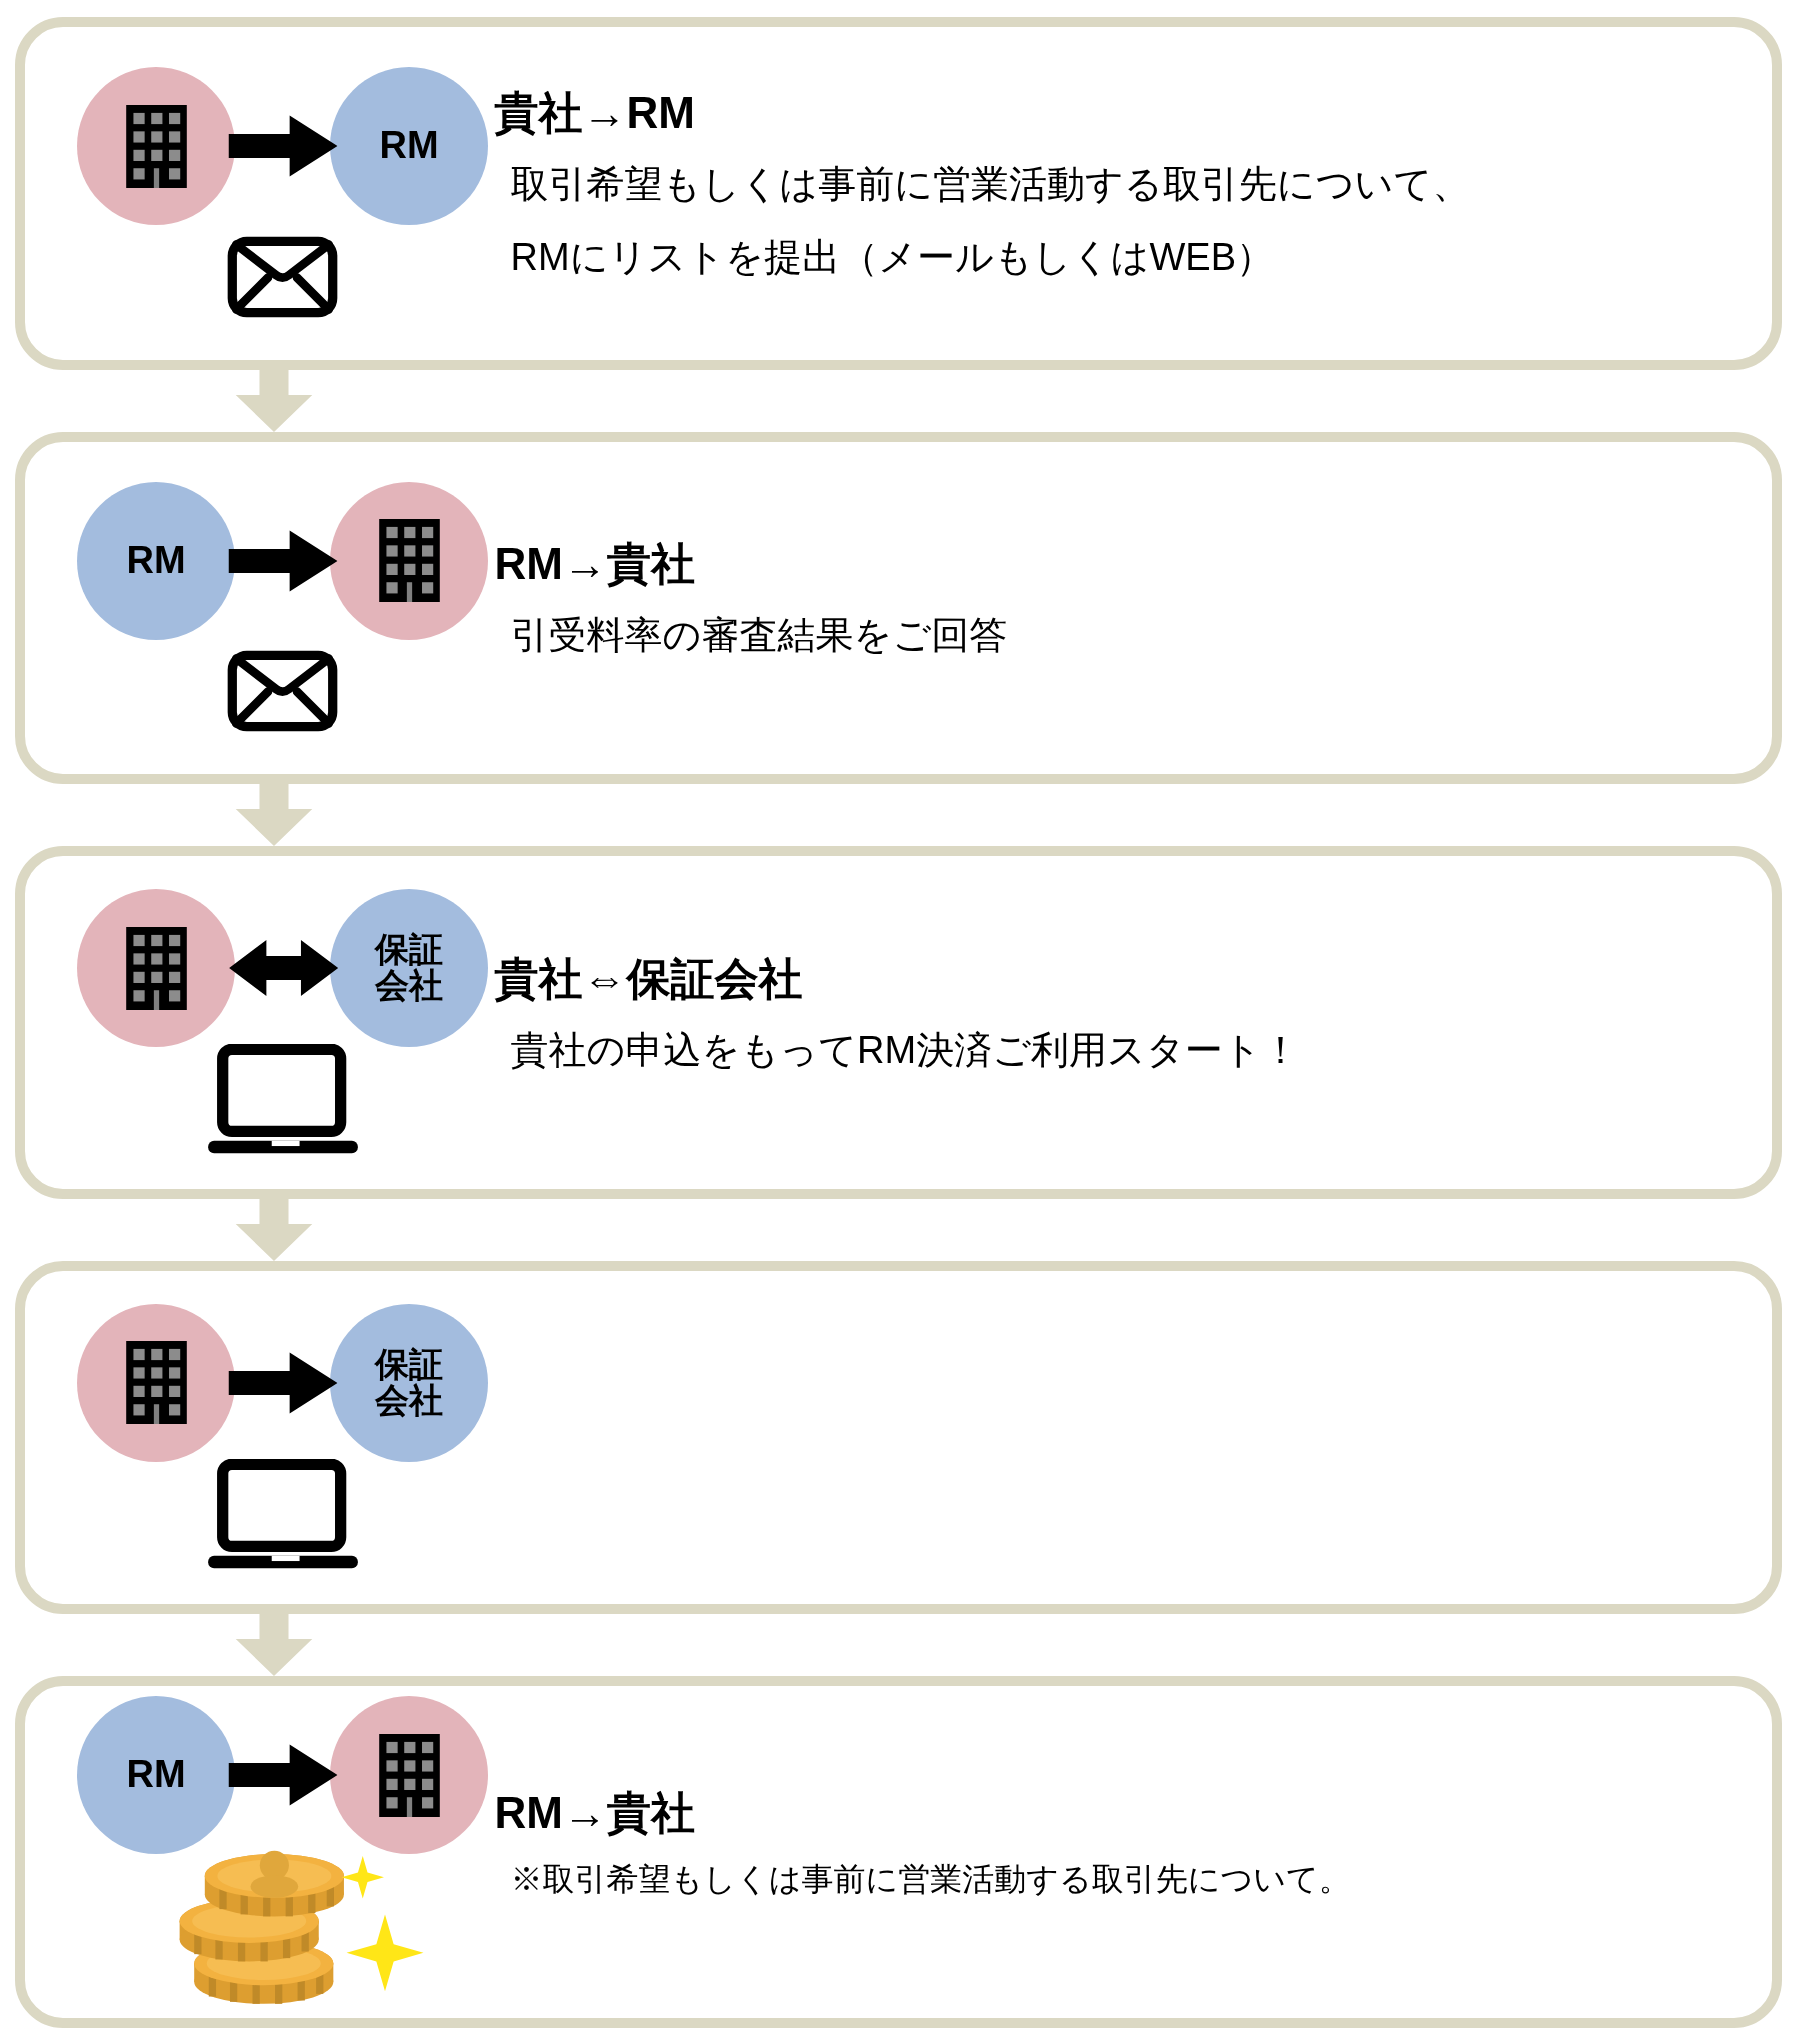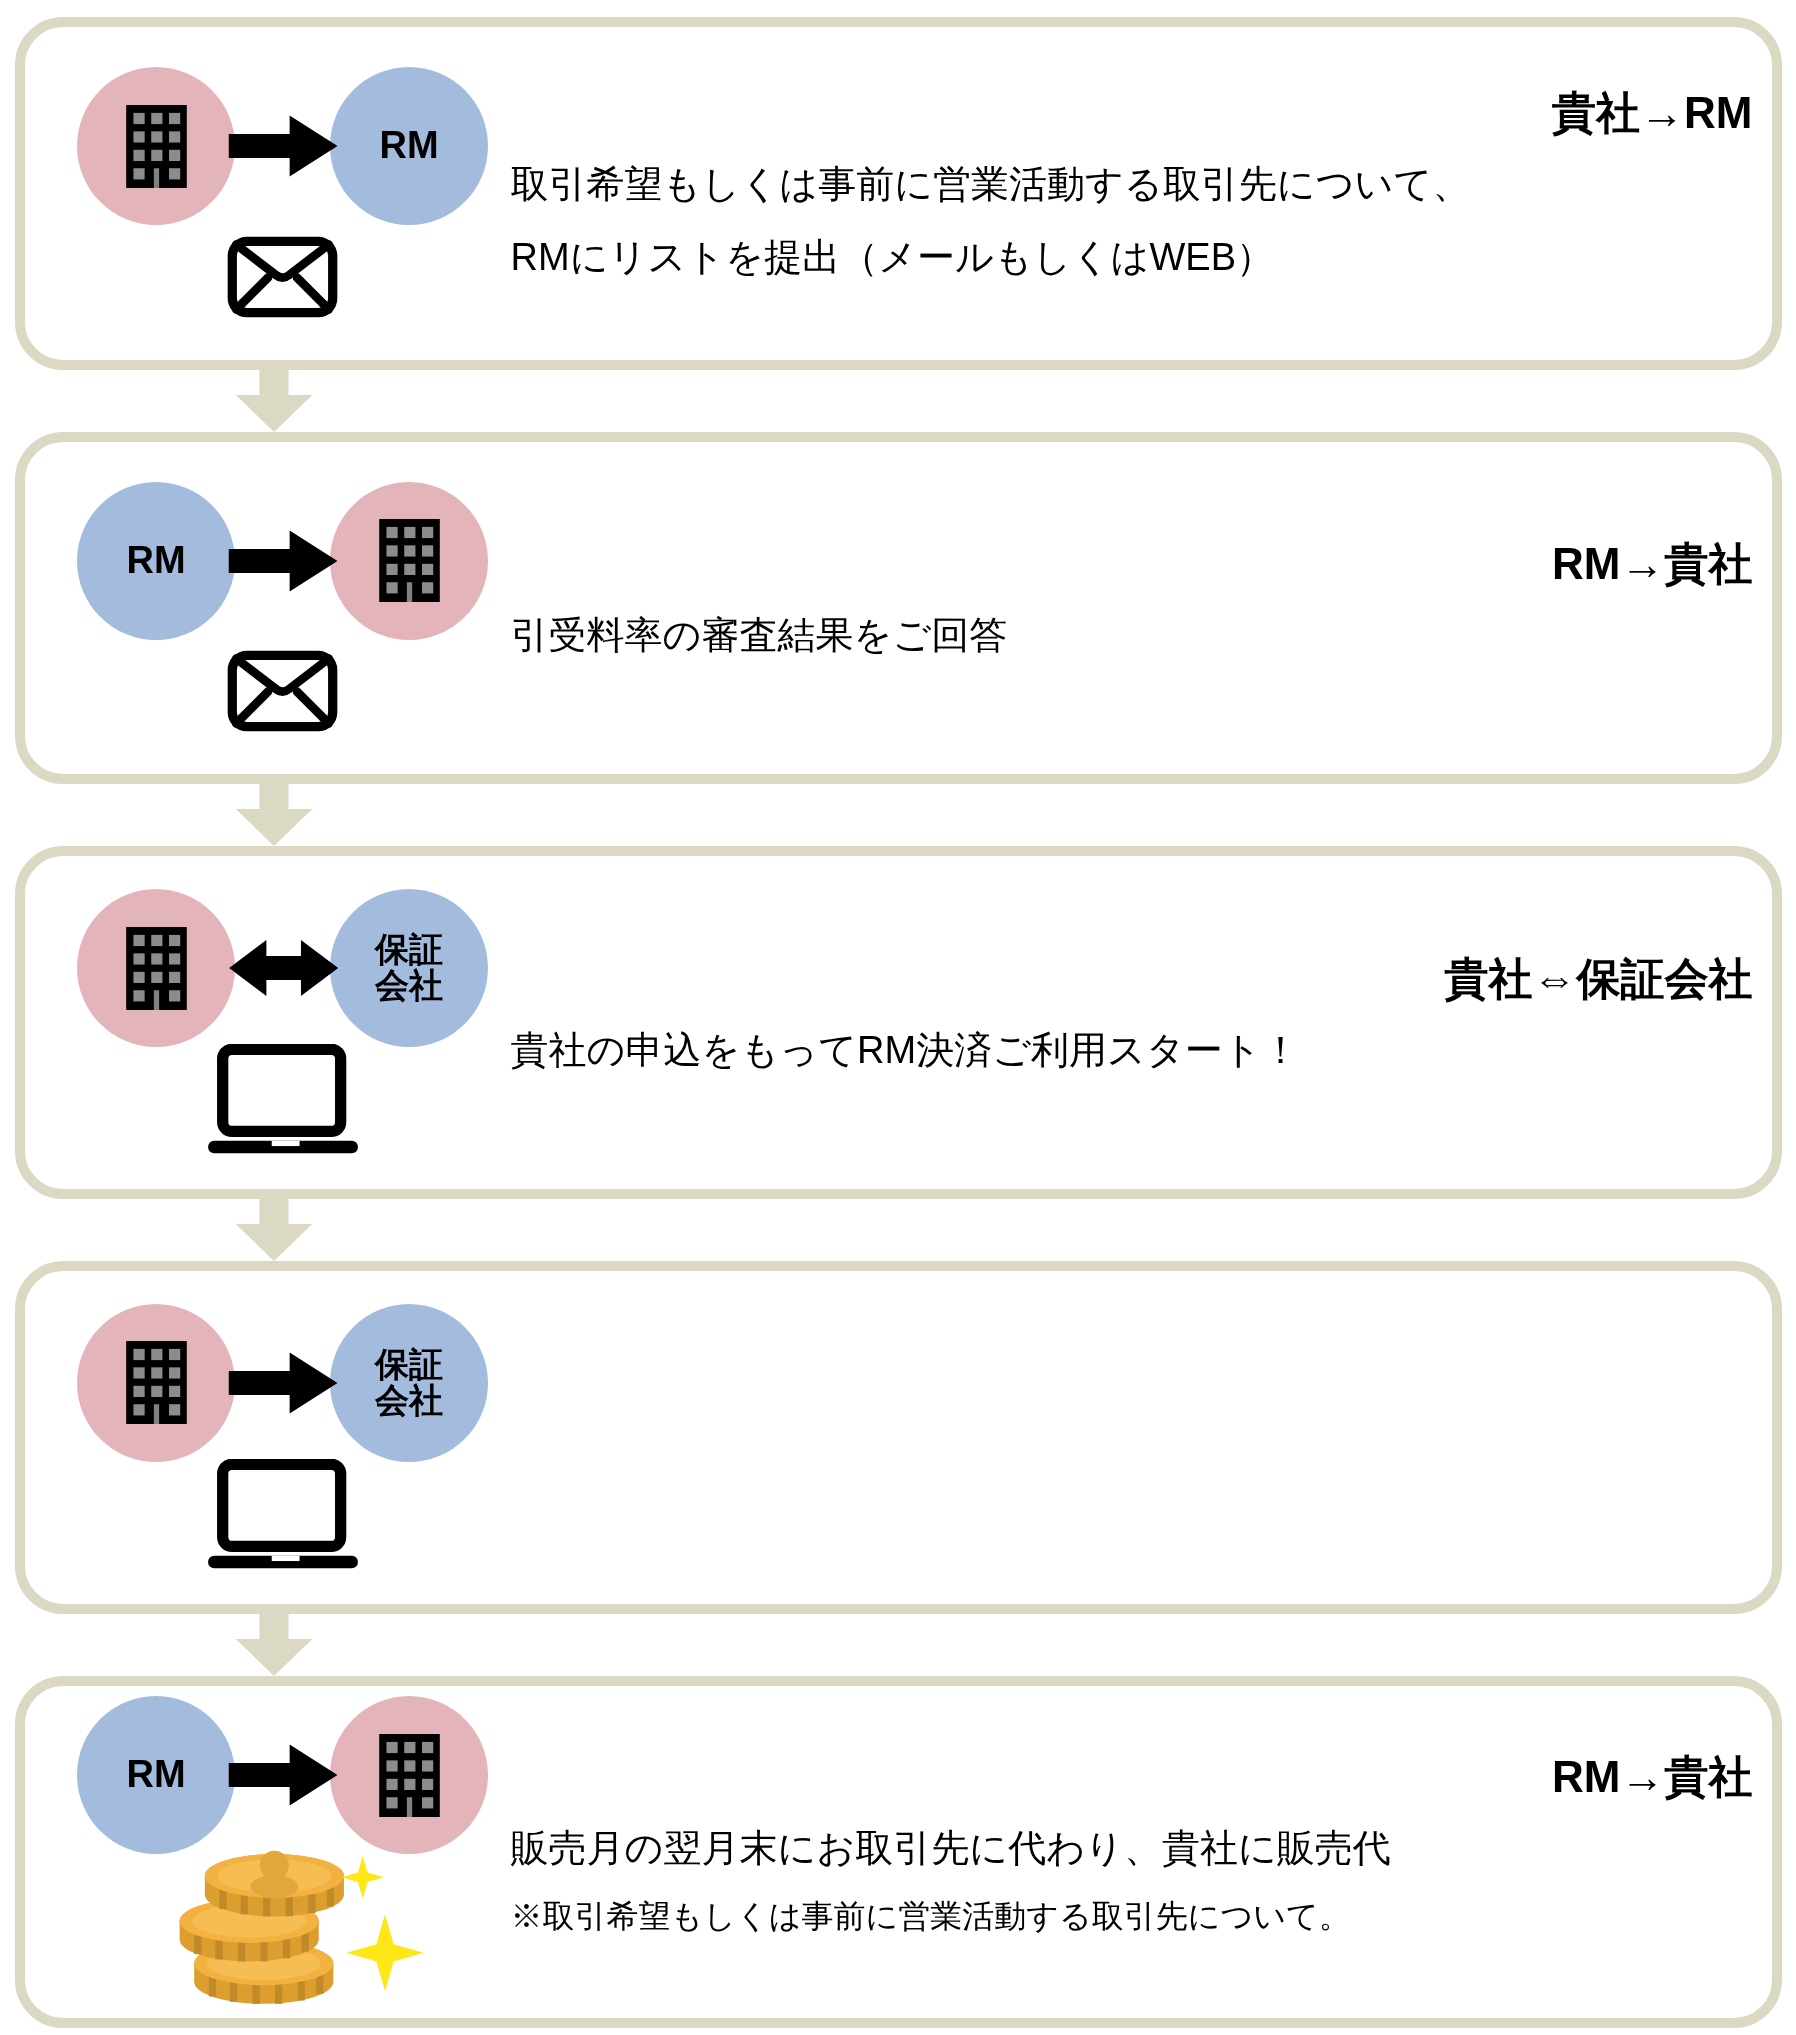--- a/index.html
+++ b/index.html
@@ -37,21 +37,21 @@
   }
   .pink{background:var(--pink,#e3b4ba);}
   .blue{background:var(--blue,#a3bcde);}
   .circle .lbl{font-weight:bold;font-size:38px;color:#000;}
   .circle .lbl2{font-weight:bold;font-size:34px;color:#000;}
   .harrow{position:absolute;left:50%;top:50%;transform:translate(-50%,-50%);z-index:2;}
   .bottom-icon{margin-top:10.6px;}
   .bottom-icon.laptop{margin-top:-2.7px;}
   .bottom-icon.coins{margin-top:-14.6px;margin-left:46px;}
   .text{flex:1 1 auto;padding-right:20px;}
-  .text h2{margin:0 0 9.3px 0;font-size:44px;font-weight:bold;color:#000;line-height:1.25;text-align:right;}
+  .text h2{margin:0 0 9.3px 0;font-size:44px;font-weight:bold;color:#000;line-height:1.25;}
   .text p{margin:16px;font-size:38px;color:#000;line-height:1.5;white-space:nowrap;}
   .text p.note{font-size:32px;line-height:1.45;}
 </style>
 </head>
 <body>
 
 <svg width="0" height="0" style="position:absolute">
   <defs>
     <g id="building">
       <rect x="0" y="0" width="92" height="126" fill="#000"></rect>
@@ -267,19 +267,18 @@
           </svg>
       </div>
       <div class="bottom-icon coins">
         <svg width="265" height="166" viewBox="0 0 400 250">
             <use href="#coins"></use>
           </svg>
       </div>
     </div>
     <div class="text">
       <h2>RM→貴社</h2>
-      <p>販売月の翌月末にお取引先に代わり、貴社に販売代</p>
       <p class="note">※取引希望もしくは事前に営業活動する取引先について。</p>
     </div>
   </section>
 
 </div>
 
 
 </body></html>

